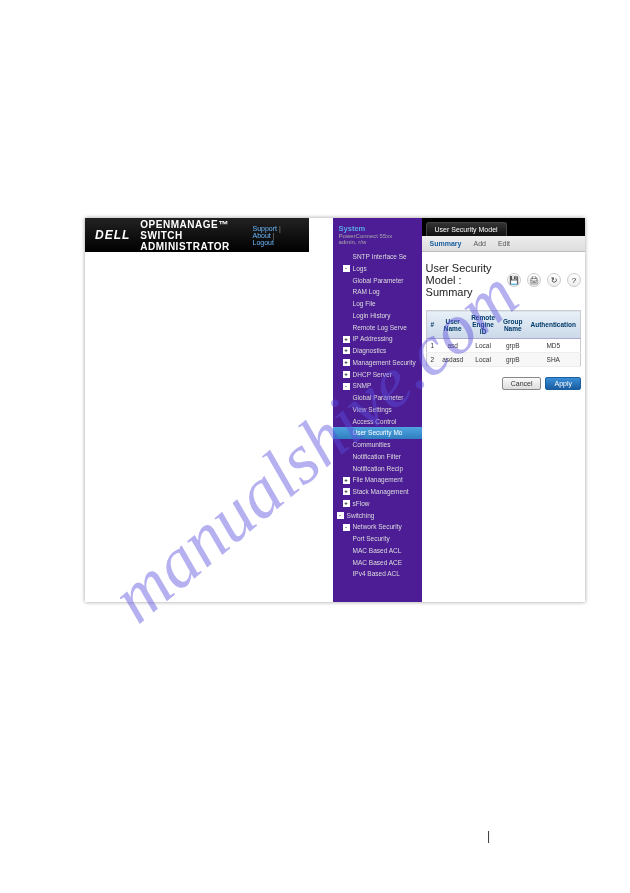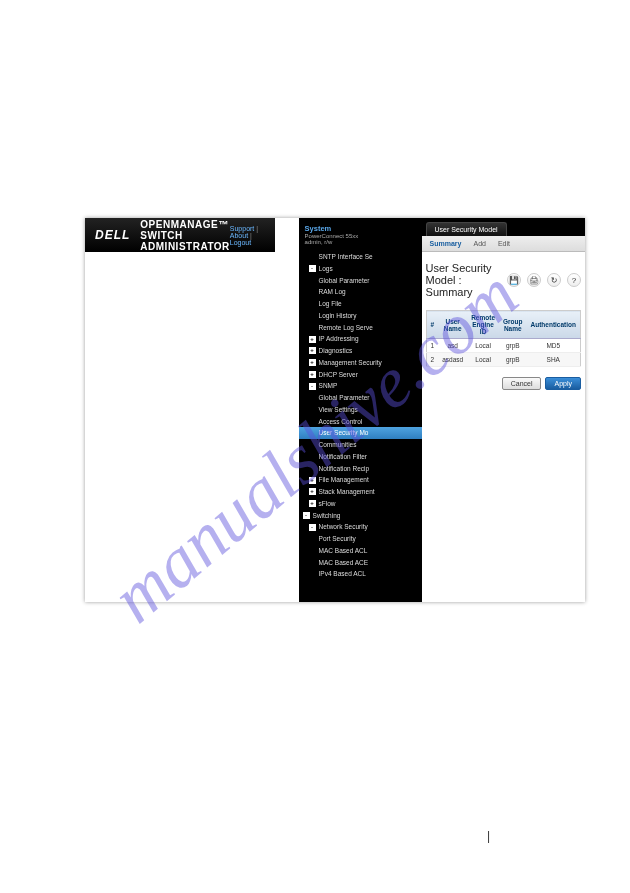--- a/index.html
+++ b/index.html
@@ -56,22 +56,22 @@
     display: flex;
     align-items: center;
     gap: 10px;
   }
   .logo-text { font-style: normal; font-weight: bold; font-size: 10px; letter-spacing: 0.5px; }
   .header-links { font-size: 7px; color: #6bb8ff; }
   .header-links a { color: #6bb8ff; text-decoration: none; }
   .header-links span { color: #888; margin: 0 2px; }
   .app-body { flex: 1; display: flex; background: #fff; }
   .sidebar {
-    width: 123px;
-    background: #000000;
+    width: 89px;
+    background: #4c1d95;
     color: #fff;
     overflow: hidden;
     font-size: 6.5px;
     margin-left: 24px;
   }
   .sidebar-head { padding: 6px 6px 4px; }
   .sidebar-head .sys { color: #5aa7e8; font-weight: bold; font-size: 7.5px; }
   .sidebar-head .dev { color: #aaa; font-size: 6px; }
   .tree { padding: 2px 0; }
   .tree-item {

